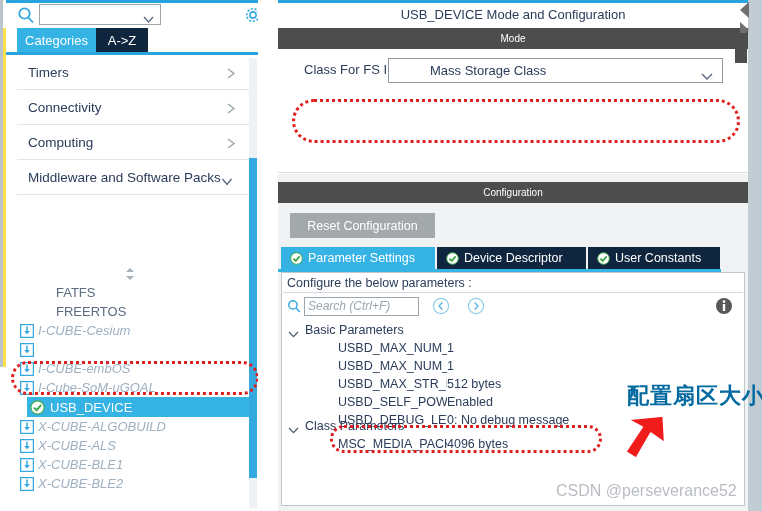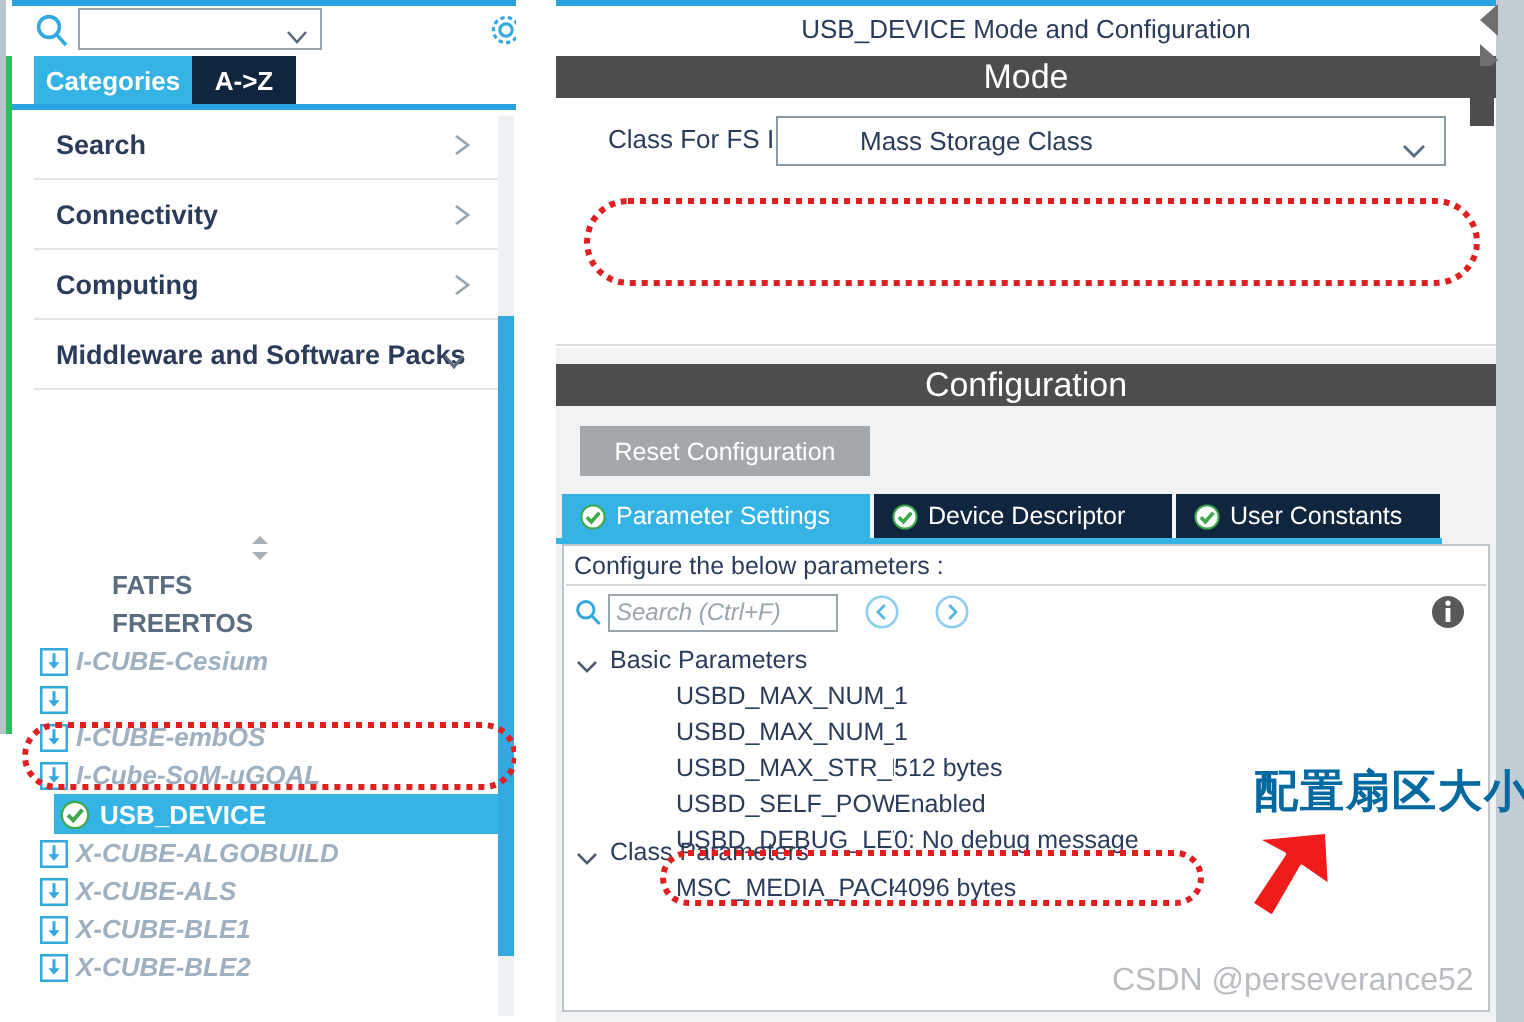--- a/index.html
+++ b/index.html
@@ -13,23 +13,22 @@
   #root {
     position: relative;
     width: 762px; height: 511px;
     background: #ffffff;
   }
 
   
   #left-panel {
     position: absolute; left: 0; top: 0;
     width: 258px; height: 367px;
-    background: #22c55e;
+    background: #fde047;
     border-left: 3px solid #b9c4cc;
-    font-weight: bold;
   }
   #topbar {
     position: absolute; left: 0; top: 0;
     width: 258px; height: 28px;
     background: #ffffff;
   }
   #topbar-accent {
     position: absolute; left: 3px; top: 0;
     width: 255px; height: 3px;
     background: #29a3dd;
@@ -183,21 +182,21 @@
     width: 470px; height: 22px;
     display: flex; align-items: center; justify-content: center;
     font-size: 13px; color: #2b3c5a;
     background: #ffffff;
   }
   .band {
     position: absolute; left: 0;
     width: 470px; height: 21px;
     background: #4d4d4d;
     display: flex; align-items: center; justify-content: center;
-    color: #ffffff; font-size: 17px;
+    color: #ffffff; font-size: 10px;
   }
   #mode-band { top: 28px; }
   #config-band { top: 182px; }
 
   #mode-body {
     position: absolute; left: 0; top: 49px;
     width: 470px; height: 124px;
     background: #ffffff;
     border-bottom: 1px solid #dadde0;
   }
@@ -425,21 +424,21 @@
       </div>
       <div class="cat-tab" id="tab-az">
         <span>A-&gt;Z</span>
       </div>
     </div>
     <div id="tabs-underline"></div>
 
     <div id="cat-list">
 
       <div class="cat-row">
-        <span class="cat-label">Search</span>
+        <span class="cat-label">Timers</span>
         <span class="cat-chevron">
           <svg width="12" height="13" viewBox="0 0 12 13">
             <polyline points="3,2 9,6.5 3,11" fill="none" stroke="#9aa5ad" stroke-width="1.4"></polyline>
           </svg>
         </span>
       </div>
 
       <div class="cat-row">
         <span class="cat-label">Connectivity</span>
         <span class="cat-chevron">

